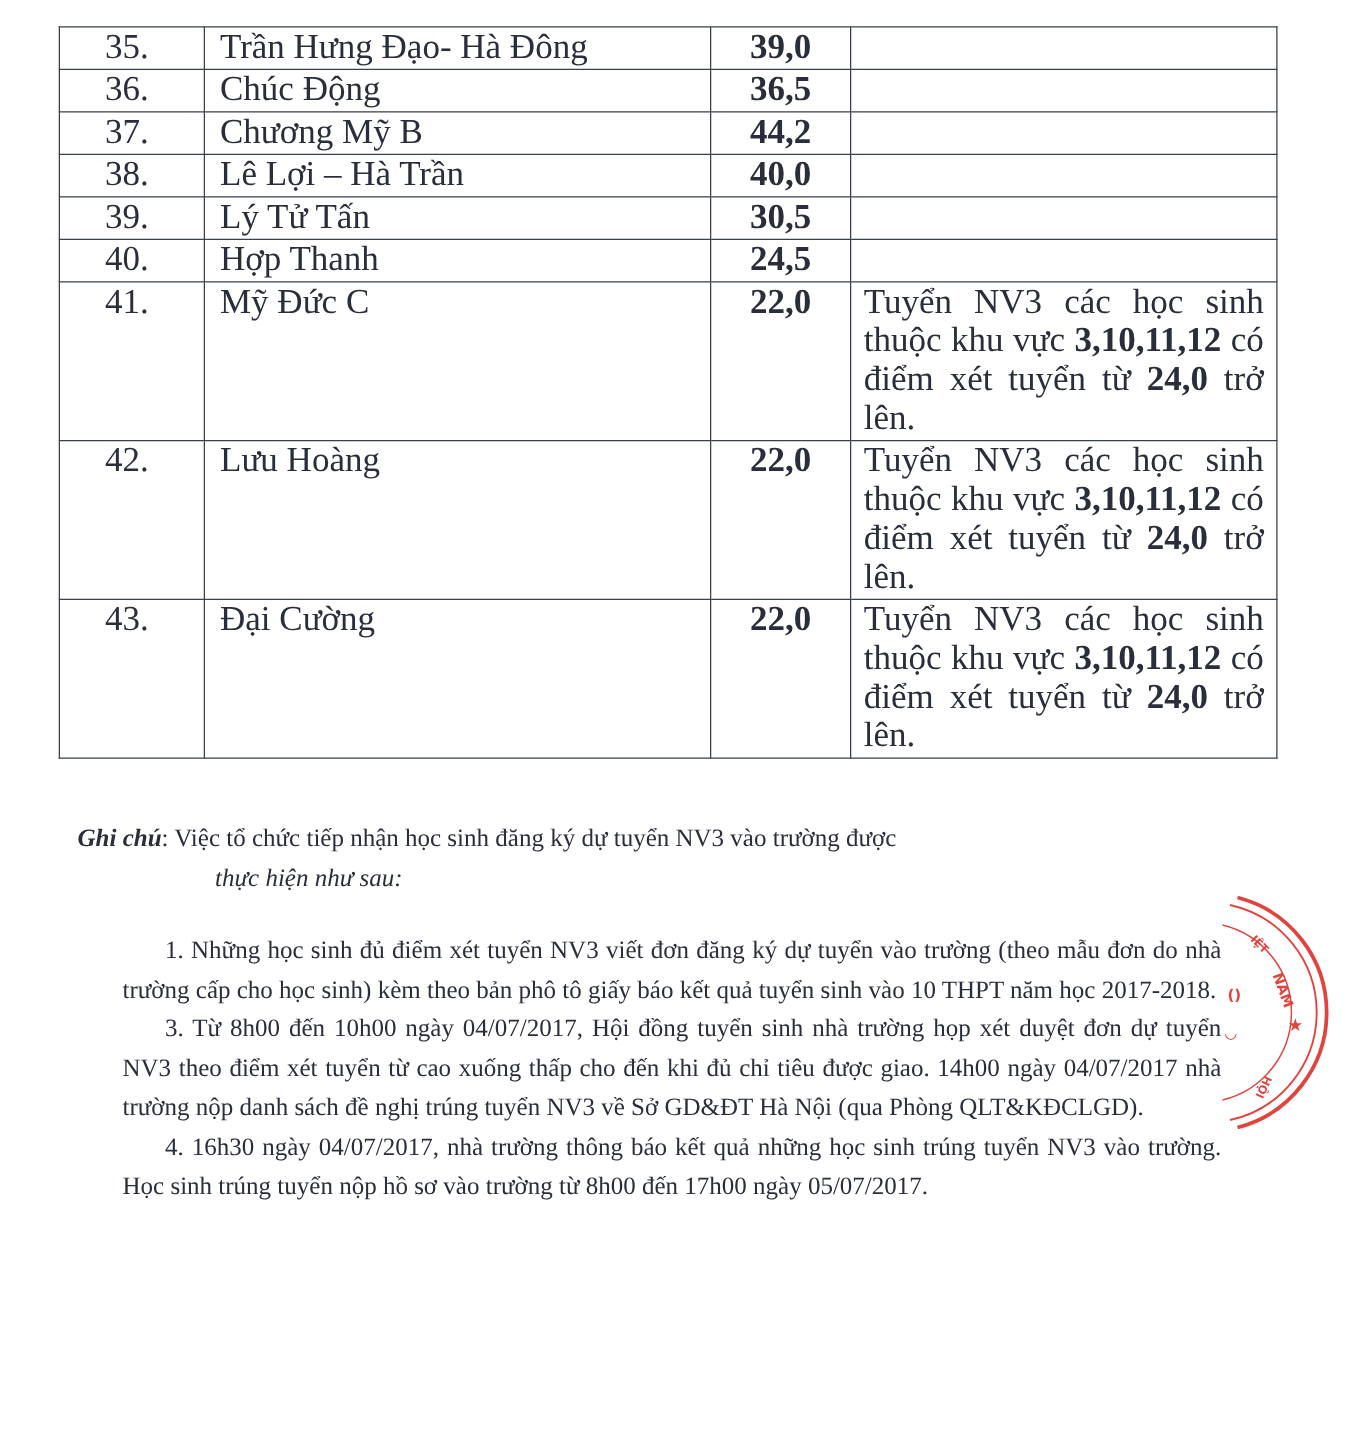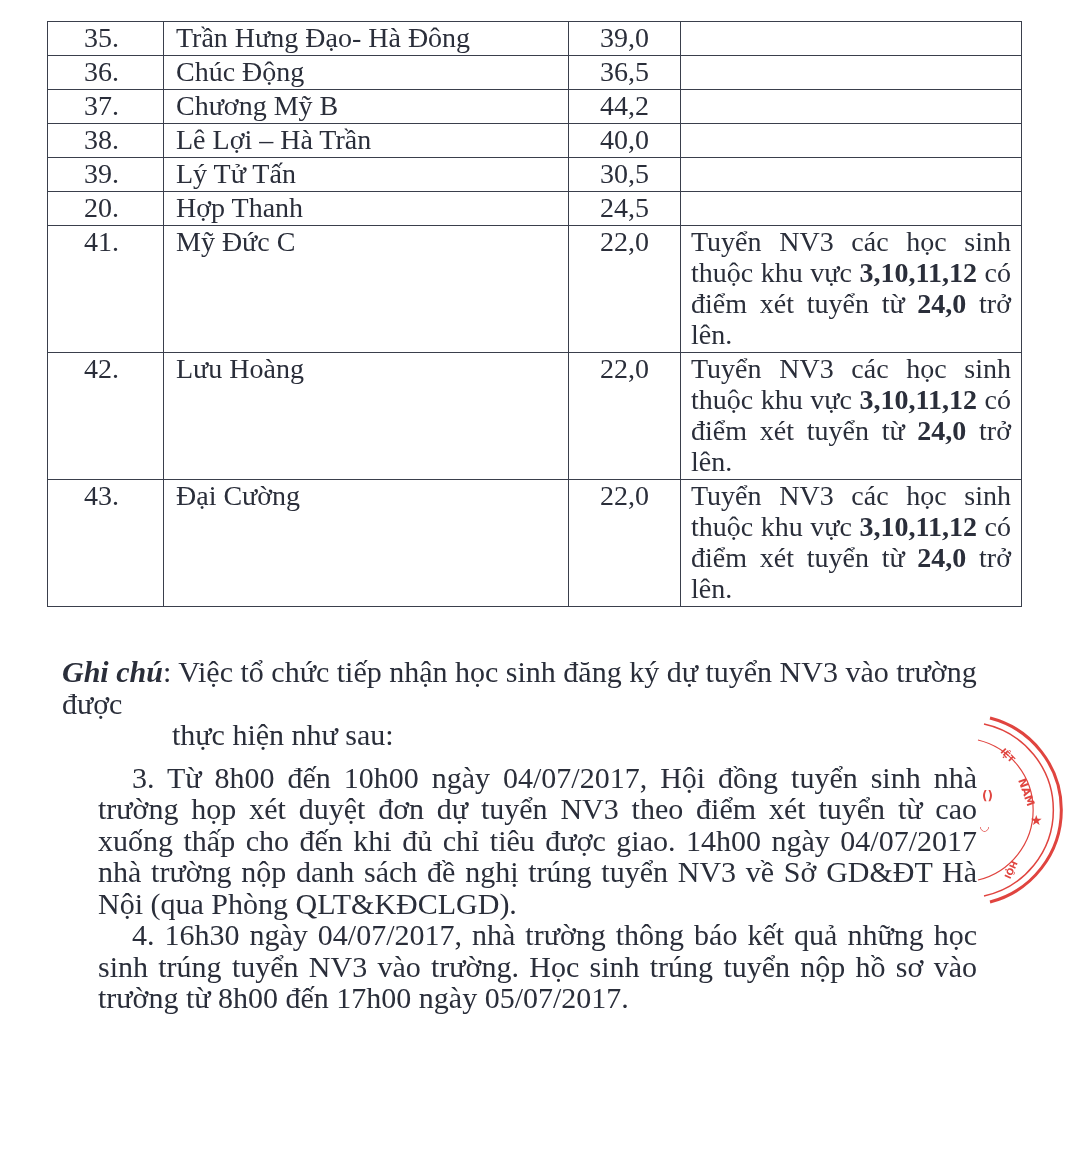--- a/index.html
+++ b/index.html
@@ -13,31 +13,31 @@
       font-size: 28px; line-height: 31px;
     }
     .tbl td { border: 1.5px solid #3a3f4c; padding: 0; vertical-align: top; }
     .tbl col.c1 { width: 116px; }
     .tbl col.c2 { width: 405px; }
     .tbl col.c3 { width: 112px; }
     .tbl col.c4 { width: 341px; }
     .tbl .row-single td { height: 31px; }
     .cell-no { text-align: center; padding-right: 8px !important; }
     .cell-name { padding-left: 12px !important; }
-    .cell-score { font-weight: normal; text-align: center; }
+    .cell-score { font-weight: bold; text-align: center; }
     .cell-note { padding: 0 10px 2px 10px !important; text-align: justify; text-align-last: left; }
     .cell-note b { font-weight: bold; }
 
     .notes {
       position: absolute; left: 62px; top: 656px; width: 915px;
-      font-size: 30px; line-height: 31.5px;
+      font-size: 20px; line-height: 31.5px;
     }
     .notes .head { margin: 0; }
     .notes .head .lbl { font-style: italic; font-weight: bold; }
-    .notes .head2 { margin: 0 0 11px 110px; }
+    .notes .head2 { margin: 0 0 26px 110px; font-style: italic; }
     .notes .item { margin: 0 0 0 36px; text-indent: 34px; text-align: justify; }
     .notes .item { margin-left: 36px; text-indent: 34px; }
     .notes p.item { margin-left: 36px; padding: 0; }
 
     .stamp {
       position: absolute; left: 960px; top: 710px; width: 140px; height: 200px;
     }
   </style>
 </head>
 <body>
@@ -74,21 +74,21 @@
       <td class="cell-score">40,0</td>
       <td class="cell-note"></td>
     </tr>
     <tr class="row-single">
       <td class="cell-no">39.</td>
       <td class="cell-name">Lý Tử Tấn</td>
       <td class="cell-score">30,5</td>
       <td class="cell-note"></td>
     </tr>
     <tr class="row-single">
-      <td class="cell-no">20.</td>
+      <td class="cell-no">40.</td>
       <td class="cell-name">Hợp Thanh</td>
       <td class="cell-score">24,5</td>
       <td class="cell-note"></td>
     </tr>
     <tr>
       <td class="cell-no">41.</td>
       <td class="cell-name">Mỹ Đức C</td>
       <td class="cell-score">22,0</td>
       <td class="cell-note"><span>Tuyển NV3 các học sinh thuộc khu vực </span><b>3,10,11,12</b><span> có điểm xét tuyển từ </span><b>24,0</b><span> trở lên.</span></td>
     </tr>
@@ -103,20 +103,21 @@
       <td class="cell-name">Đại Cường</td>
       <td class="cell-score">22,0</td>
       <td class="cell-note"><span>Tuyển NV3 các học sinh thuộc khu vực </span><b>3,10,11,12</b><span> có điểm xét tuyển từ </span><b>24,0</b><span> trở lên.</span></td>
     </tr>
   </tbody>
 </table>
 
 <div class="notes">
   <p class="head"><span class="lbl">Ghi chú</span><span>: Việc tổ chức tiếp nhận học sinh đăng ký dự tuyển NV3 vào trường được</span></p>
   <p class="head2">thực hiện như sau:</p>
+  <p class="item">1. Những học sinh đủ điểm xét tuyển NV3 viết đơn đăng ký dự tuyển vào trường (theo mẫu đơn do nhà trường cấp cho học sinh) kèm theo bản phô tô giấy báo kết quả tuyển sinh vào 10 THPT năm học 2017-2018.</p>
   <p class="item">3. Từ 8h00 đến 10h00 ngày 04/07/2017, Hội đồng  tuyển sinh nhà trường họp xét duyệt  đơn dự tuyển NV3 theo điểm xét tuyển từ cao xuống thấp cho đến khi đủ chỉ tiêu được giao. 14h00 ngày 04/07/2017 nhà trường nộp danh sách đề nghị trúng tuyển NV3 về Sở GD&amp;ĐT Hà Nội (qua Phòng QLT&amp;KĐCLGD).</p>
   <p class="item">4. 16h30 ngày 04/07/2017, nhà trường thông báo kết quả những học sinh trúng tuyển NV3 vào trường. Học sinh trúng tuyển nộp hồ sơ vào trường từ 8h00 đến 17h00 ngày 05/07/2017.</p>
 </div>
 
 <div class="stamp">
   <svg width="140" height="200" viewBox="0 0 140 200">
     <g fill="none" stroke="#e0443f">
       <path d="M30 8 A 95 95 0 0 1 30 192" stroke-width="3"></path>
       <path d="M24 14 A 88 88 0 0 1 24 186" stroke-width="1.5"></path>
       <path d="M18 30 A 72 72 0 0 1 18 170" stroke-width="1.2"></path>

